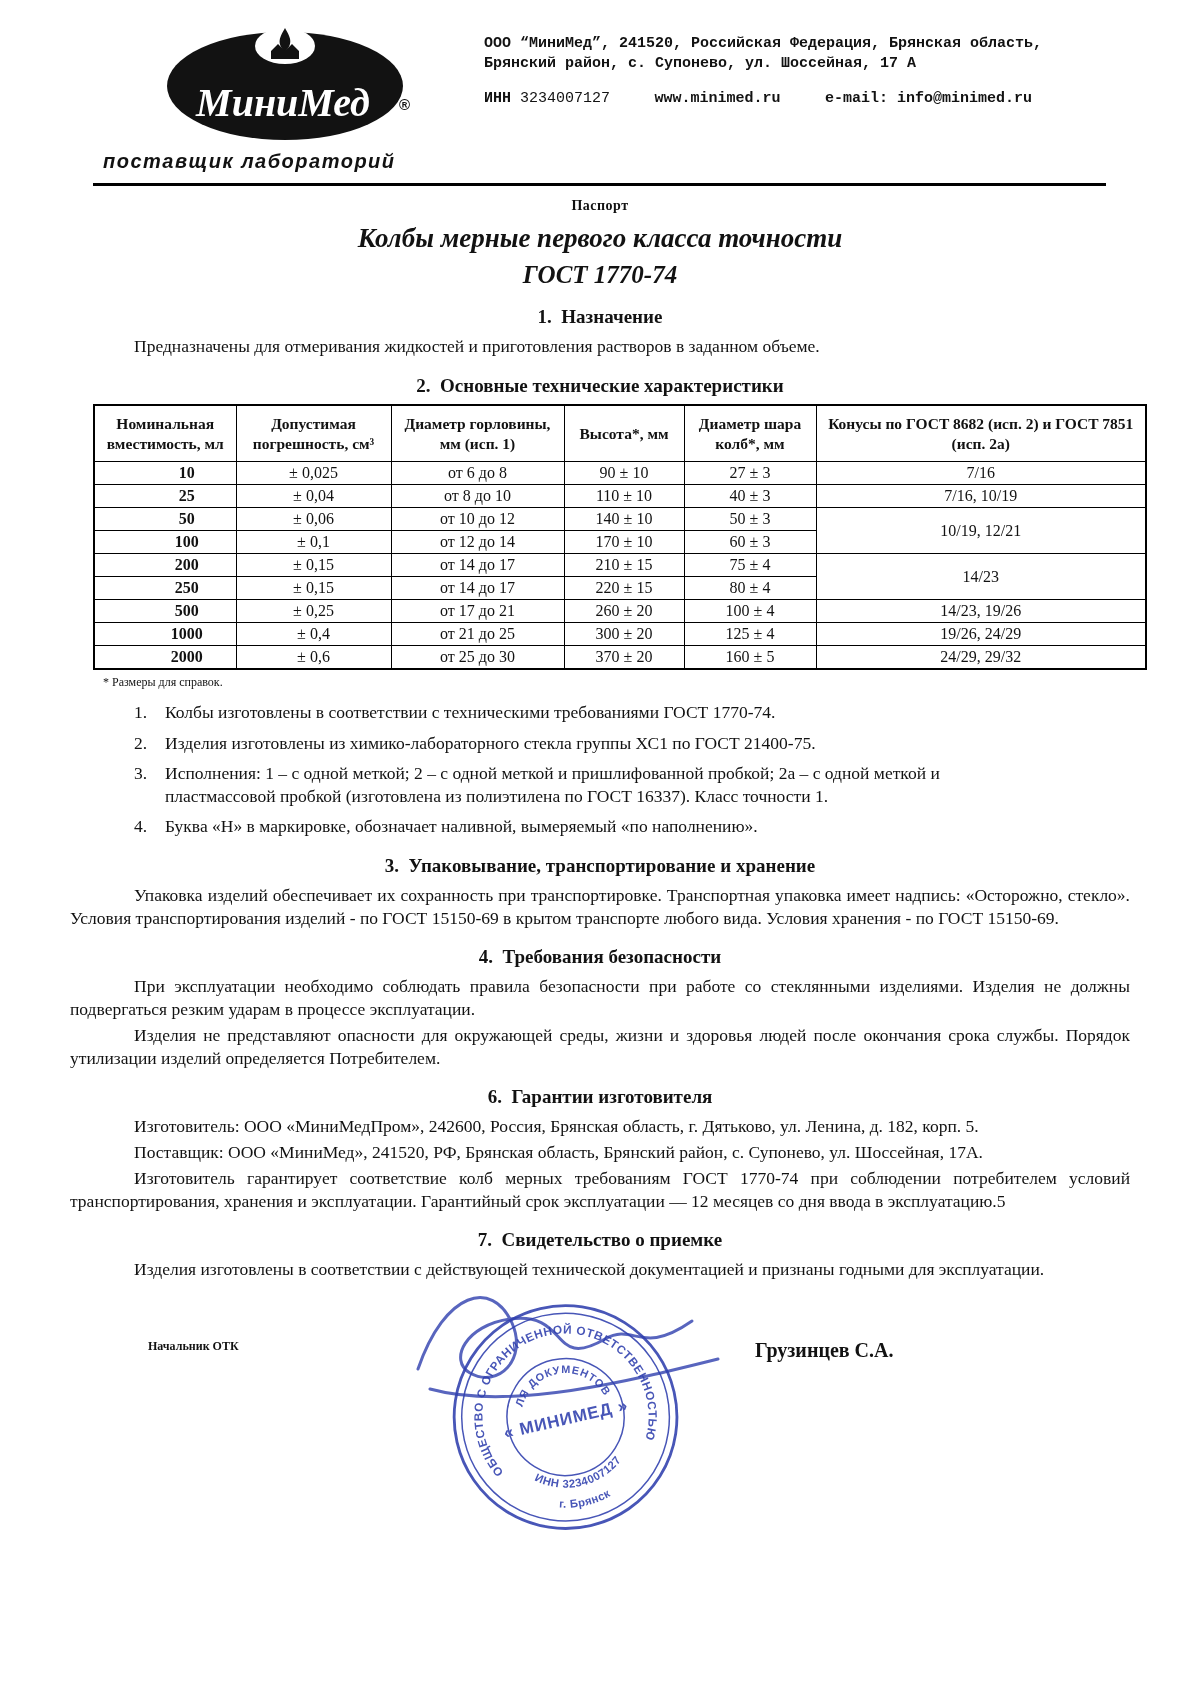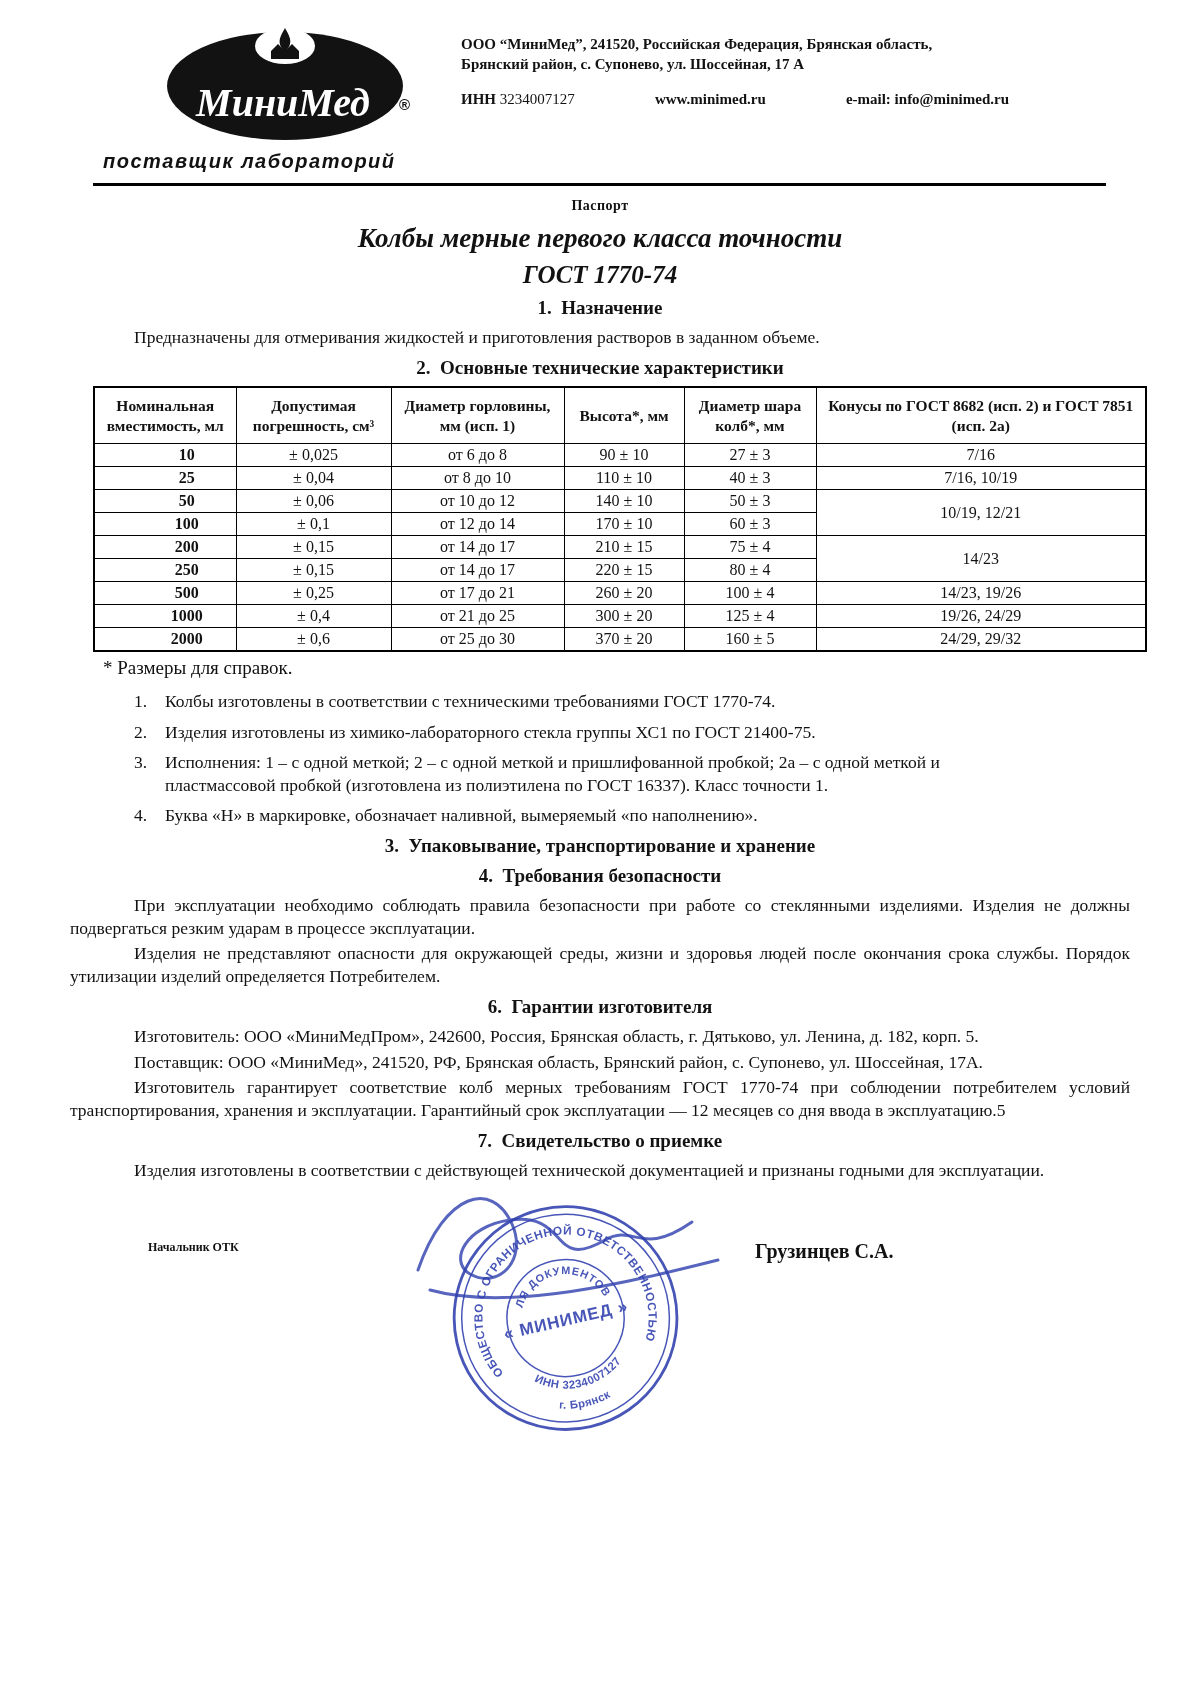--- a/index.html
+++ b/index.html
@@ -12,47 +12,47 @@
   .page { width:1200px; height:1697px; padding:24px 70px 0; overflow:hidden; }
 
   
   .hdr { display:flex; }
   .logo-col { flex:0 0 auto; margin-left:33px; width:320px; }
   .logo-svg { display:block; margin-left:62px; }
   .logo-brand { font-family:"Liberation Serif", serif; font-style:italic; font-weight:700; font-size:40px; fill:#fff; }
   .logo-reg { font-family:"Liberation Sans", sans-serif; font-weight:700; font-size:15px; fill:var(--ink); }
   .tagline { font-family:"Liberation Sans", sans-serif; font-style:italic; font-weight:700;
              font-size:20px; letter-spacing:1.5px; margin-top:4px; white-space:nowrap; }
-  .hdr-text { margin-left:38px; padding-top:10px; font-family:Liberation Serif, serif;
+  .hdr-text { margin-left:61px; padding-top:10px; font-family:Liberation Mono, monospace;
               font-weight:700; font-size:15px; line-height:20px; }
   .phones { margin-top:11px; }
   .inn-row { margin-top:15px; display:flex; width:548px; justify-content:space-between; }
   .inn-num { font-weight:400; }
   .rule { height:3px; background:#000; margin:10px 24px 0 23px; }
 
   
   .doc-title { text-align:center; font-size:14px; font-weight:700; margin-top:12px; letter-spacing:.5px; }
   .doc-subtitle { text-align:center; font-style:italic; font-weight:700; font-size:27px; margin-top:9px; }
   .doc-gost { text-align:center; font-style:italic; font-weight:700; font-size:25px; margin-top:7px; }
-  .sec-h { text-align:center; font-size:19px; font-weight:700; margin:8px 0 7px; }
+  .sec-h { text-align:center; font-size:19px; font-weight:700; margin:17px 0 7px; }
 
   
   .body { font-size:17.5px; line-height:1.3; margin:0 0 3px; }
   .ind { text-indent:64px; }
   .just { text-align:justify; }
 
   
   .spec { width:1054px; margin:6px 24px 0 23px; border-collapse:collapse; table-layout:fixed; border:2px solid #000; }
   .spec th, .spec td { border:1px solid #000; text-align:center; vertical-align:middle; }
   .spec th { font-size:15.5px; font-weight:700; padding:8px 4px; line-height:1.28; }
   .spec td { font-size:16px; padding:2px 4px; }
   .spec td.cap { font-weight:700;padding-left:47px; }
   col.c1{width:142px} col.c2{width:155px} col.c3{width:173px}
   col.c4{width:120px} col.c5{width:132px} col.c6{width:auto}
-  .footnote { font-size:19px; margin:5px 0 0 33px; }
+  .footnote { font-size:12px; margin:5px 0 0 33px; }
 
   
   .notes { margin-top:11px; }
   .note { position:relative; padding-left:95px; padding-right:80px; margin-bottom:7px;
           font-size:17.5px; line-height:1.32; }
   .note .n { position:absolute; left:64px; }
 
   
   .sig-area { position:relative; margin-top:24px; height:330px; }
   .sig-left  { position:absolute; left:78px;  top:34px; font-size:12px; font-weight:700; }
@@ -207,20 +207,21 @@
   <p class="footnote">* Размеры для справок.</p>
 
   <div class="notes">
     <div class="note"><span class="n">1.</span><span>Колбы изготовлены в соответствии с техническими требованиями ГОСТ 1770-74.</span></div>
     <div class="note"><span class="n">2.</span><span>Изделия изготовлены из химико-лабораторного стекла группы ХС1 по ГОСТ 21400-75.</span></div>
     <div class="note"><span class="n">3.</span><span>Исполнения: 1 – с одной меткой; 2 – с одной меткой и пришлифованной пробкой; 2а – с одной меткой и пластмассовой пробкой (изготовлена из полиэтилена по ГОСТ 16337). Класс точности 1.</span></div>
     <div class="note"><span class="n">4.</span><span>Буква «Н» в маркировке, обозначает наливной, вымеряемый «по наполнению».</span></div>
   </div>
 
   <h3 class="sec-h">3.&nbsp;&nbsp;Упаковывание, транспортирование и хранение</h3>
+  <p class="body ind just">Упаковка изделий обеспечивает их сохранность при транспортировке. Транспортная упаковка имеет надпись: «Осторожно, стекло». Условия транспортирования изделий - по ГОСТ 15150-69 в крытом транспорте любого вида. Условия хранения - по ГОСТ 15150-69.</p>
 
   <h3 class="sec-h">4.&nbsp;&nbsp;Требования безопасности</h3>
   <p class="body ind just">При эксплуатации необходимо соблюдать правила безопасности при работе со стеклянными изделиями. Изделия не должны подвергаться резким ударам в процессе эксплуатации.</p>
 
   <p class="body ind just">Изделия не представляют опасности для окружающей среды, жизни и здоровья людей после окончания срока службы. Порядок утилизации изделий определяется Потребителем.</p>
 
   <h3 class="sec-h">6.&nbsp;&nbsp;Гарантии изготовителя</h3>
   <p class="body ind just">Изготовитель: ООО «МиниМедПром», 242600, Россия, Брянская область, г. Дятьково, ул. Ленина, д. 182, корп. 5.</p>
   <p class="body ind just">Поставщик: ООО «МиниМед», 241520, РФ, Брянская область, Брянский район, с. Супонево, ул. Шоссейная, 17А.</p>
   <p class="body ind just">Изготовитель гарантирует соответствие колб мерных требованиям ГОСТ 1770-74 при соблюдении потребителем условий транспортирования, хранения и эксплуатации. Гарантийный срок эксплуатации — 12 месяцев со дня ввода в эксплуатацию.5</p>

